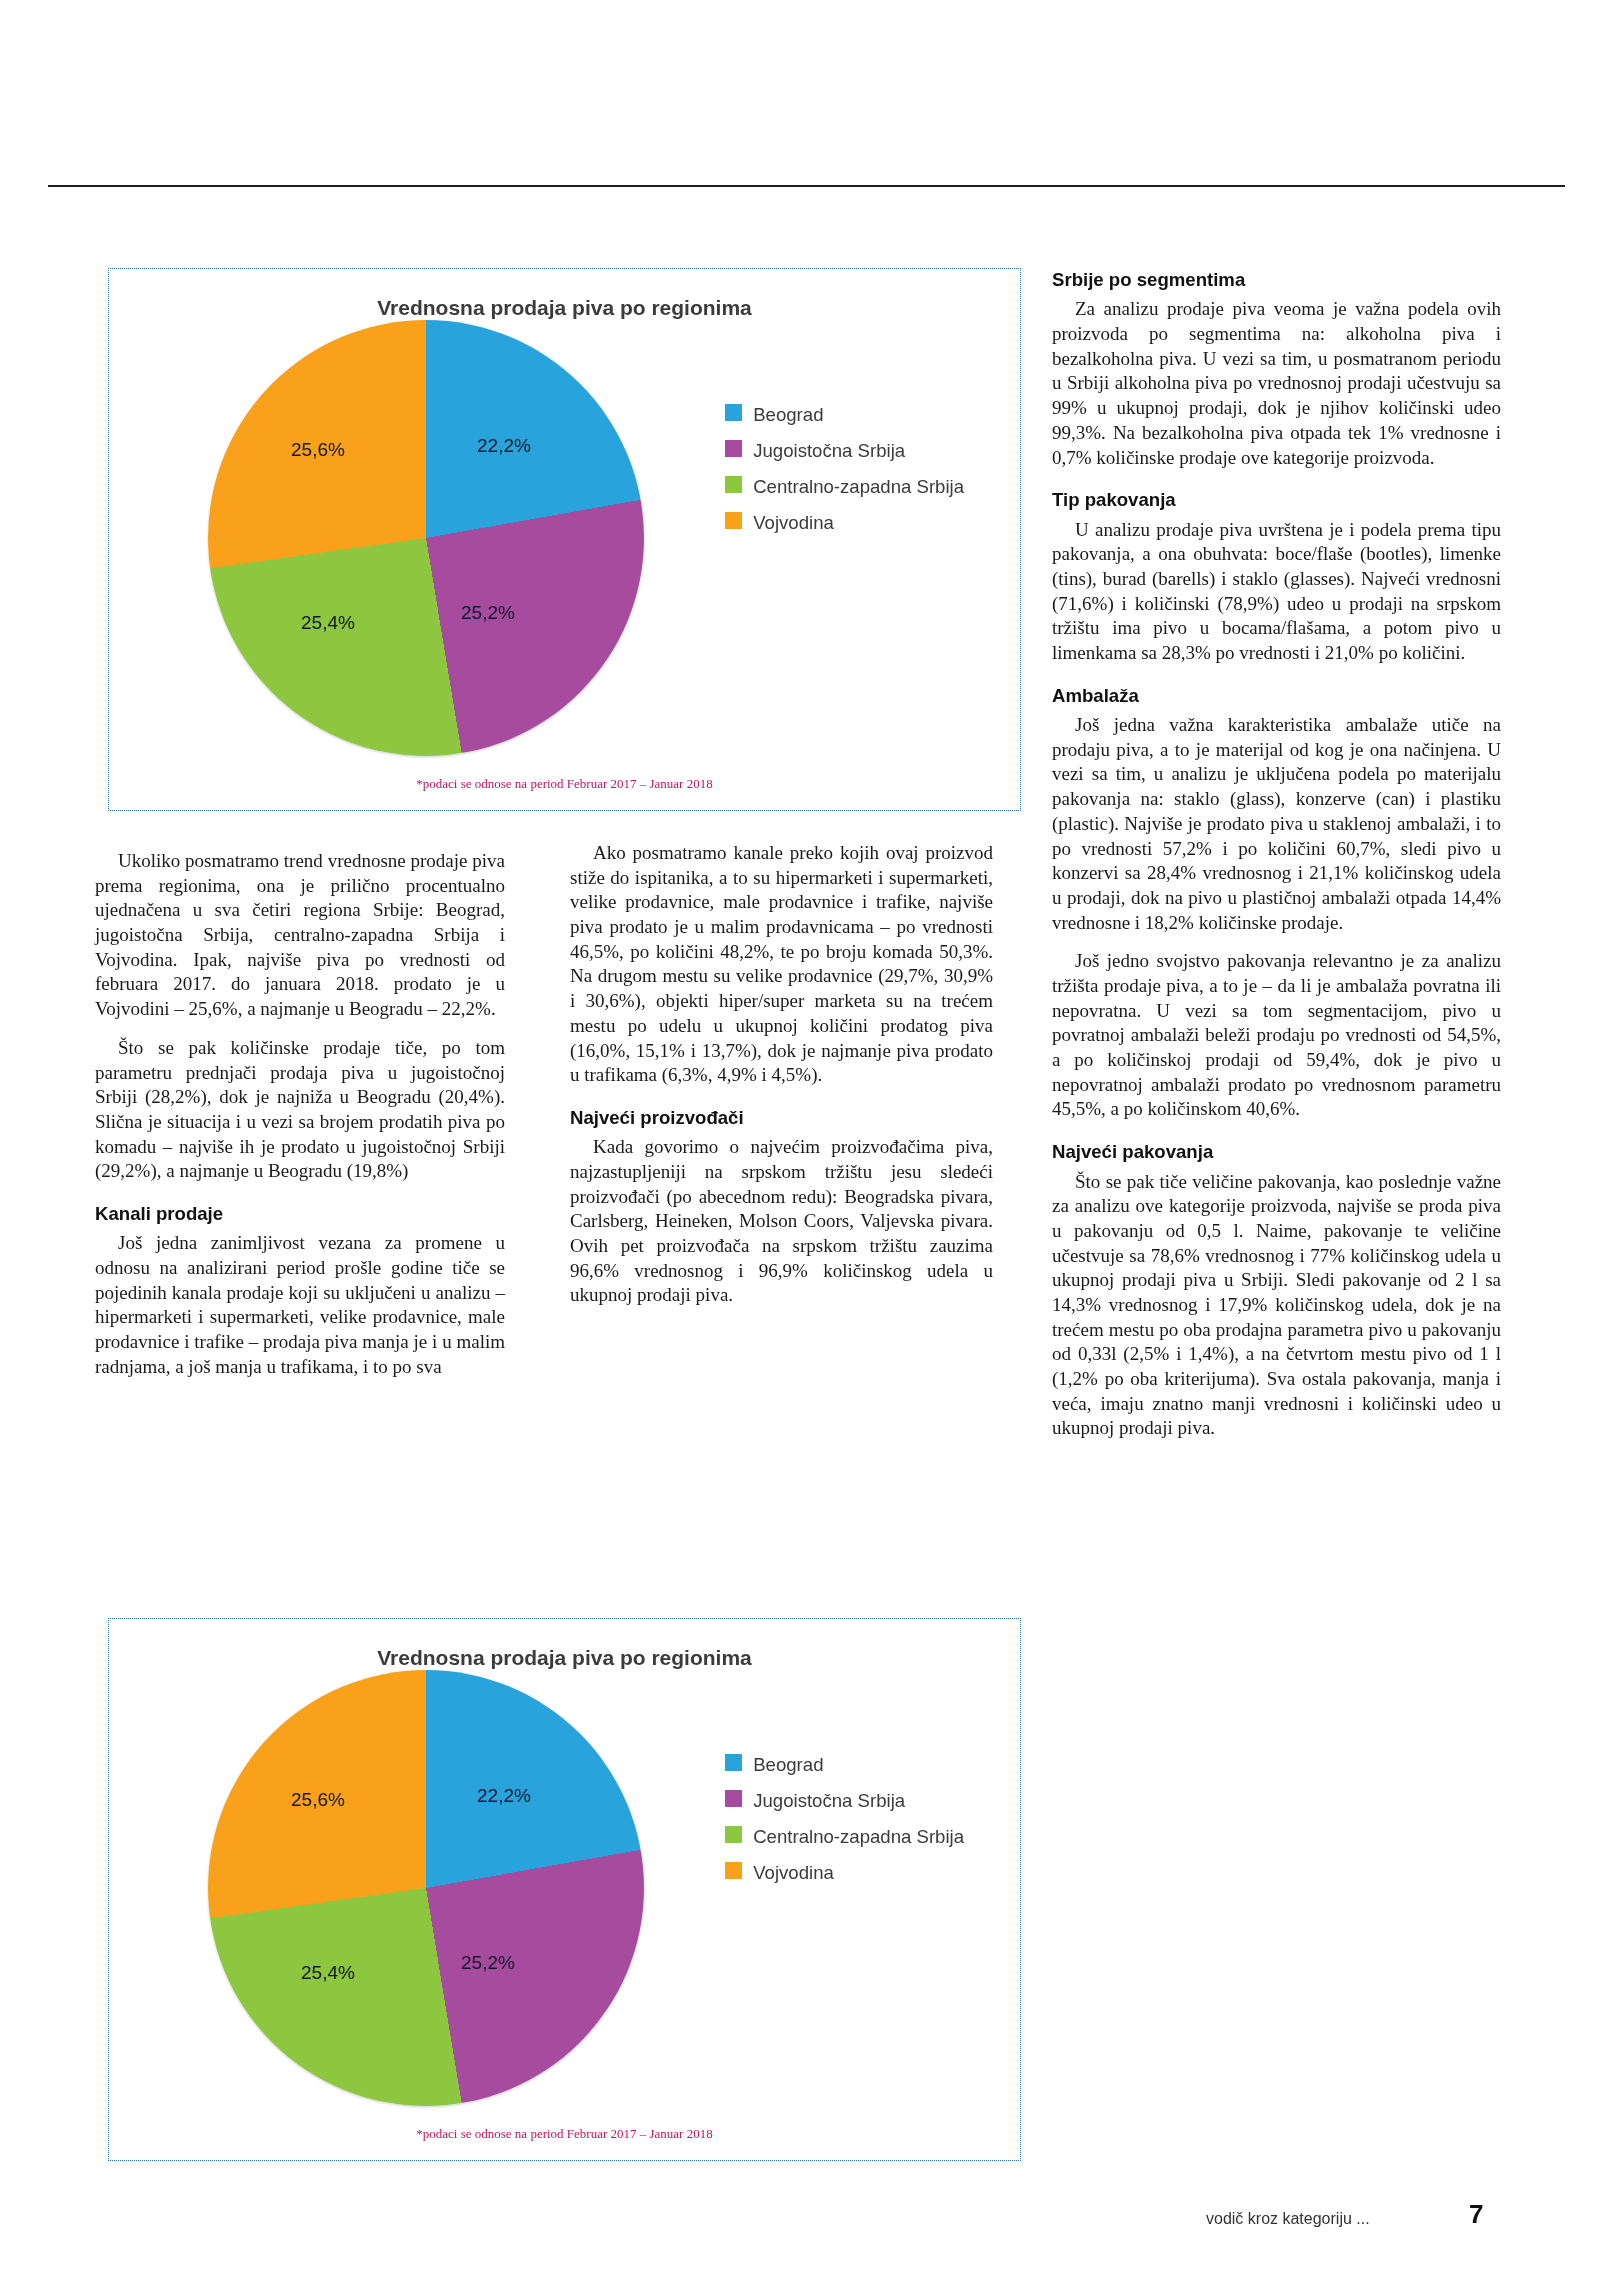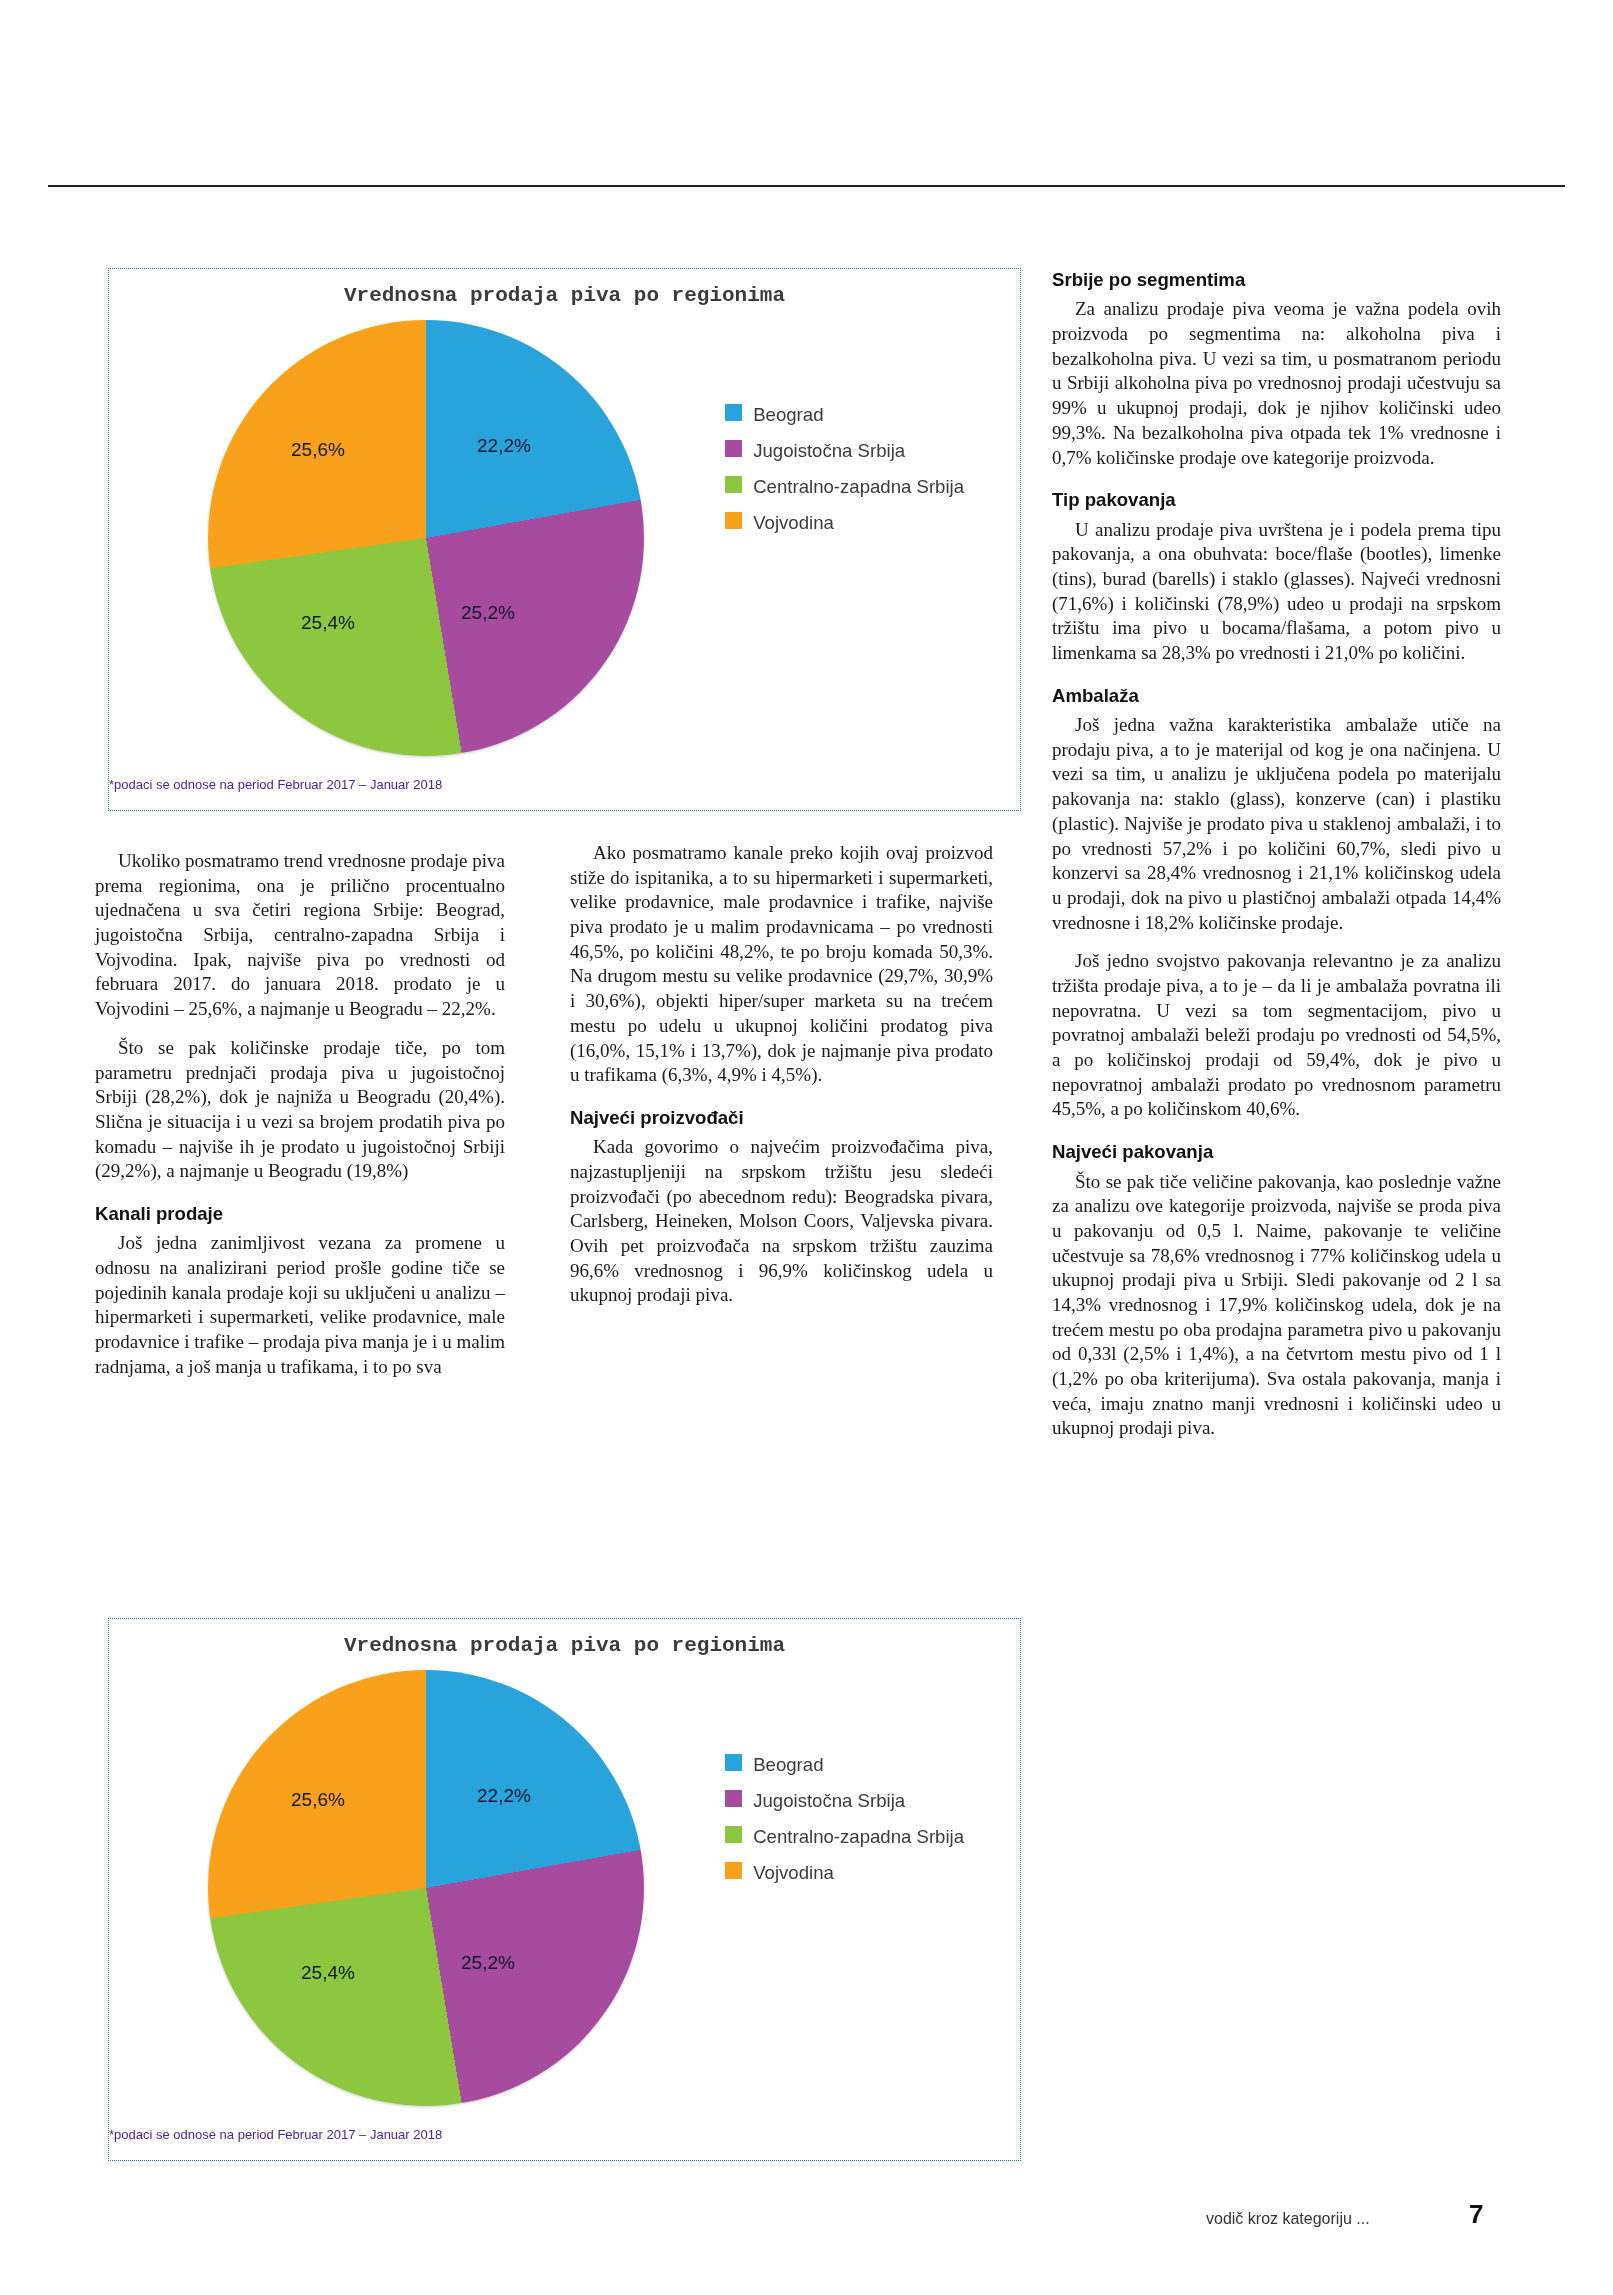--- a/index.html
+++ b/index.html
@@ -2,22 +2,22 @@
 <html style="font-size:10.3px"><head>
 <meta charset="utf-8">
 <style>
   html,body{margin:0;padding:0;background:#ffffff;}
   body{width:1614px;height:2295px;position:relative;font-family:"Liberation Serif",serif;color:#1a1a1a;}
   .page{position:absolute;left:0;top:0;width:1614px;height:2295px;overflow:hidden;}
   .topline{position:absolute;left:48px;top:185px;width:1517px;height:1.9px;background:#231f20;}
 
   
   .chartbox{position:absolute;border:1.9px dotted #2a6fb0;background:#fff;}
-  .chart-title{position:absolute;left:0;right:0;text-align:center;font-family:Liberation Mono, monospace;font-weight:bold;color:#3b3b3b;}
-  .chart-note{position:absolute;left:0;right:0;text-align:left;font-family:Liberation Sans, sans-serif;color:#4c1d95;}
+  .chart-title{position:absolute;left:0;right:0;text-align:center;font-family:Liberation Sans, sans-serif;font-weight:bold;color:#3b3b3b;margin-top:12px;}
+  .chart-note{position:absolute;left:0;right:0;text-align:center;font-family:Liberation Serif, serif;color:#be185d;}
 
   .pie-wrap{position:absolute;}
   .pie{position:absolute;border-radius:50%;left:0;top:0;}
   .pielabel{position:absolute;font-family:Liberation Sans, sans-serif;color:#0f172a;font-weight:normal;}
 
   .legend{position:absolute;}
   .legend-row{display:flex;align-items:flex-start;margin-bottom:14px;}
   .legend-sw{width:16.7px;height:16.7px;margin-right:11.5px;flex:0 0 auto;}
   .legend-txt{font-family:"Liberation Sans",sans-serif;color:#3b3b3b;}
 

